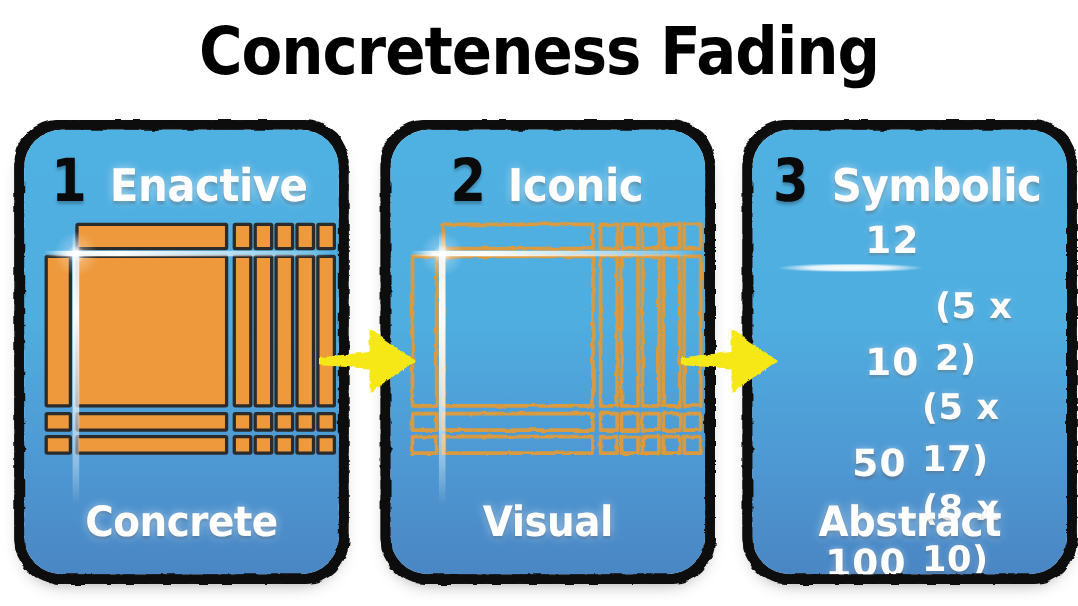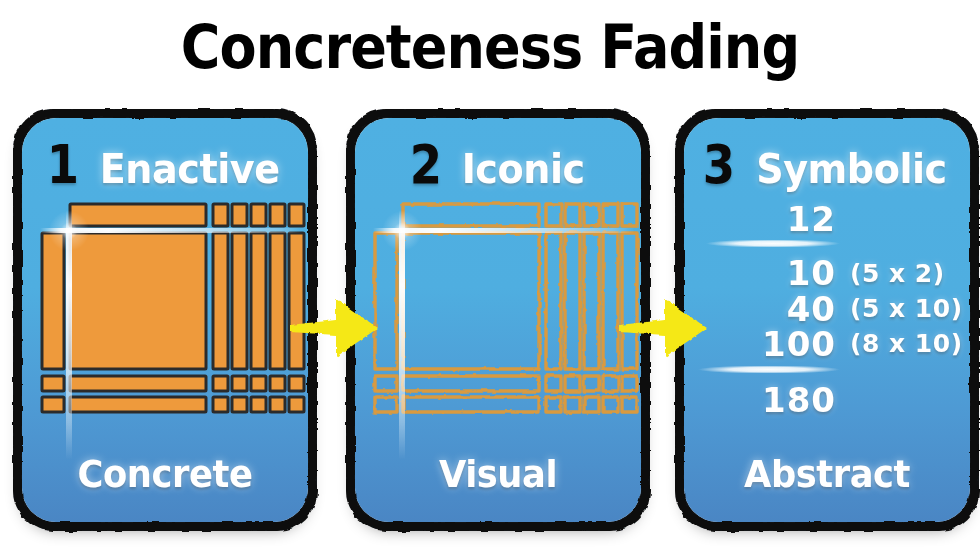--- a/index.html
+++ b/index.html
@@ -119,21 +119,21 @@
     width:100%;
   }
   .sym-operand{
     width:152px;text-align:right;
     font-weight:bold;font-size:34px;line-height:1.07;
     letter-spacing:1px;
     text-shadow:0 0 7px rgba(255,255,255,0.4),0 2px 3px rgba(0,0,0,0.3);
   }
   .sym-paren{
     padding-left:14px;
-    font-weight:bold;font-size:25px;line-height:1.45;
+    font-weight:bold;font-size:32px;line-height:1.45;
     letter-spacing:0.5px;
     text-shadow:0 0 6px rgba(255,255,255,0.35),0 2px 3px rgba(0,0,0,0.3);
   }
   .pp-block{margin-top:8px;}
   .pp-block .sym-row{margin-bottom:-1px;align-items:flex-end;}
   .sum-row{margin-top:9px;}
 
   
   .chalk-rule{
     height:7px;
@@ -332,22 +332,22 @@
         </div>
 
         <div class="chalk-rule rule-top"></div>
 
         <div class="pp-block">
           <div class="sym-row">
             <span class="sym-operand">10</span>
             <span class="sym-paren">(5 x 2)</span>
           </div>
           <div class="sym-row">
-            <span class="sym-operand">40</span>
-            <span class="sym-paren">(5 x 10)</span>
+            <span class="sym-operand">50</span>
+            <span class="sym-paren">(5 x 17)</span>
           </div>
           <div class="sym-row">
             <span class="sym-operand">100</span>
             <span class="sym-paren">(8 x 10)</span>
           </div>
         </div>
 
         <div class="chalk-rule rule-sum"></div>
 
         <div class="sym-row sum-row">

